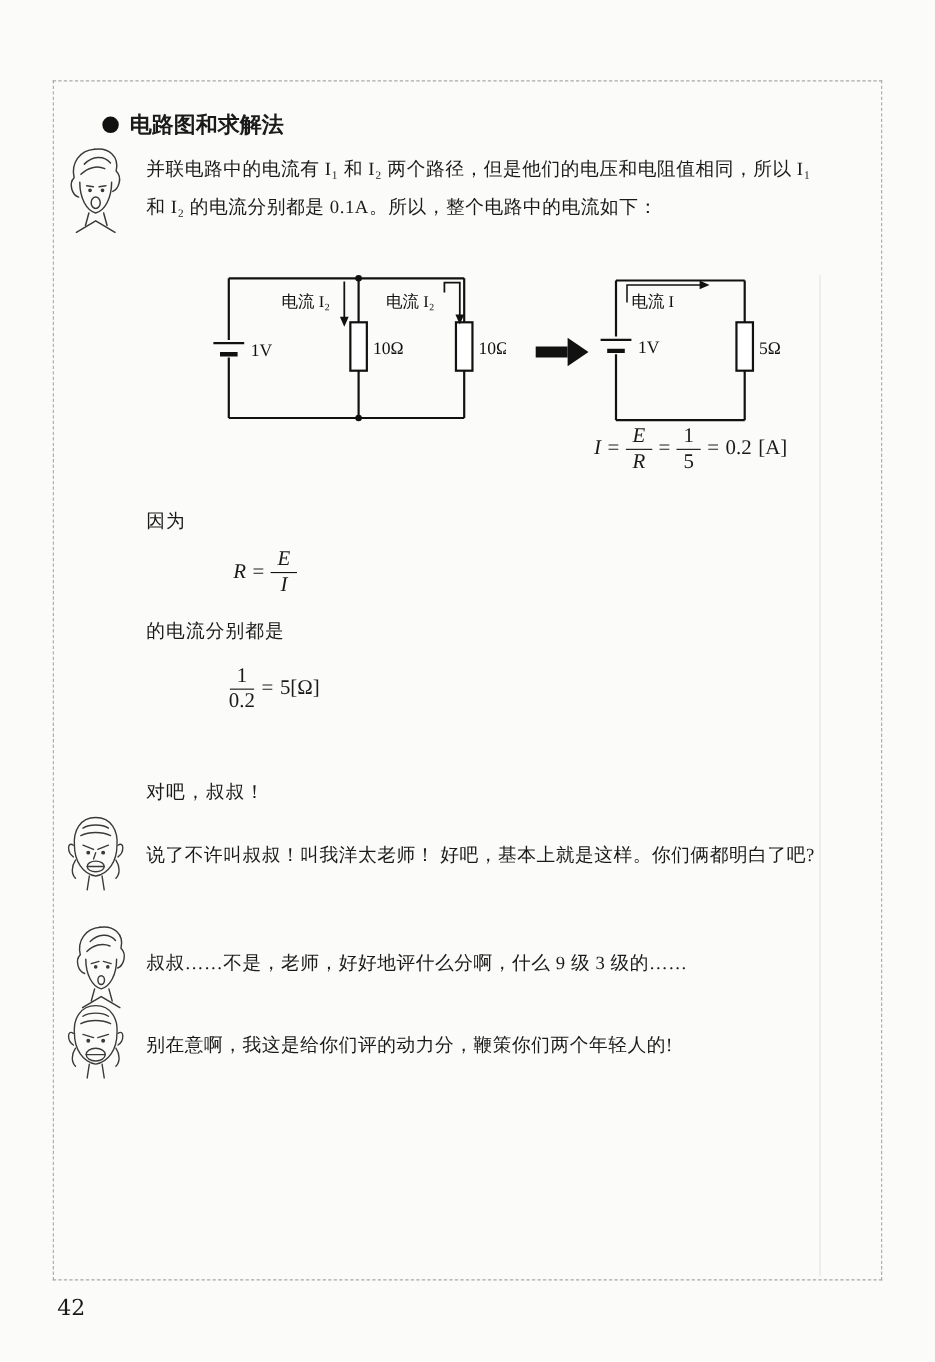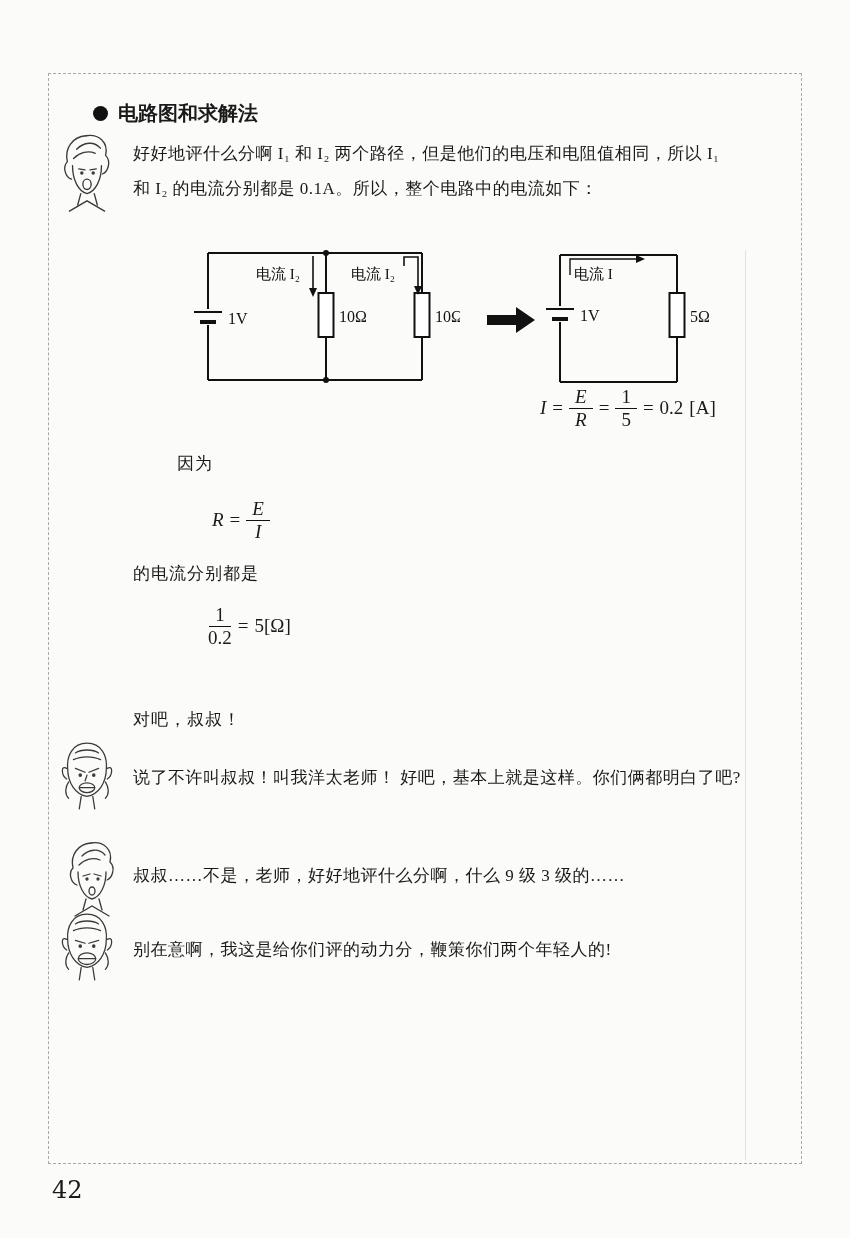--- a/index.html
+++ b/index.html
@@ -17,21 +17,21 @@
   .d2{left:133px;top:760px;text-align:right;}
   .d3{left:133px;top:858px;}
   .d4{left:133px;top:932px;}
   .small-label{left:133px;font-size:17px;letter-spacing:1px;}
   .face{stroke:#3a3a3a;stroke-width:1.3;fill:none;stroke-linecap:round;}
   .formula{font-family:"Liberation Serif", serif;font-size:19px;display:flex;
            align-items:center;gap:6px;}
   .frac{display:inline-flex;flex-direction:column;align-items:center;line-height:1.15;}
   .frac .num{padding:0 6px;border-bottom:1.6px solid #111;}
   .var{font-style:italic;}
-  .pageno{left:52px;top:1176px;font-size:24px;font-family:"DejaVu Serif", serif;}
+  .pageno{left:52px;top:1176px;font-size:20px;font-family:"DejaVu Serif", serif;}
   svg text{font-family:"Liberation Serif", serif;fill:#111;}
   .wire{stroke:#111;stroke-width:2;fill:none;}
   .resistor{fill:#fff;stroke:#111;stroke-width:2;}
 </style>
 </head>
 <body>
 
 <div class="abs border-box"></div>
 <div class="abs scan-line"></div>
 
@@ -52,21 +52,21 @@
     <circle cx="25" cy="41" r="1" fill="#3a3a3a"></circle>
       <circle cx="36" cy="41" r="1" fill="#3a3a3a"></circle>
     <ellipse cx="30" cy="52" rx="4" ry="5"></ellipse>
     <path d="M24,61 L21,72"></path>
       <path d="M37,61 L40,72"></path>
     <path d="M13,78 L30,68 L47,78"></path>
   </g>
 </svg>
 
 <div class="abs para p1">
-  <div>好好地评什么分啊 I₁ 和 I₂ 两个路径，但是他们的电压和电阻值相同，所以 I₁</div>
+  <div>并联电路中的电流有 I₁ 和 I₂ 两个路径，但是他们的电压和电阻值相同，所以 I₁</div>
   <div>和 I₂ 的电流分别都是 0.1A。所以，整个电路中的电流如下：</div>
 </div>
 
 <svg class="abs" style="left:190px;top:245px;" width="270" height="145" viewBox="0 0 270 145">
   <path class="wire" d="M18,8 H232"></path>
   <path class="wire" d="M18,135 H232"></path>
   <path class="wire" d="M18,8 V64"></path>
   <path class="wire" d="M18,80 V135"></path>
   <path d="M4,67 H32" stroke="#111" stroke-width="2"></path>
   <path d="M10,77 H26" stroke="#111" stroke-width="4"></path>
@@ -117,21 +117,21 @@
   <span>=</span>
   <span class="frac">
     <span class="num">1</span>
     <span class="den">5</span>
   </span>
   <span>=</span>
   <span>0.2</span>
   <span>[A]</span>
 </div>
 
-<div class="abs small-label" style="top:452px;margin-left:44px;">因为</div>
+<div class="abs small-label" style="top:462px;">因为</div>
 
 <div class="abs formula" style="left:212px;top:498px;">
   <span class="var">R</span>
   <span>=</span>
   <span class="frac">
     <span class="num var">E</span>
     <span class="den var">I</span>
   </span>
 </div>
 

